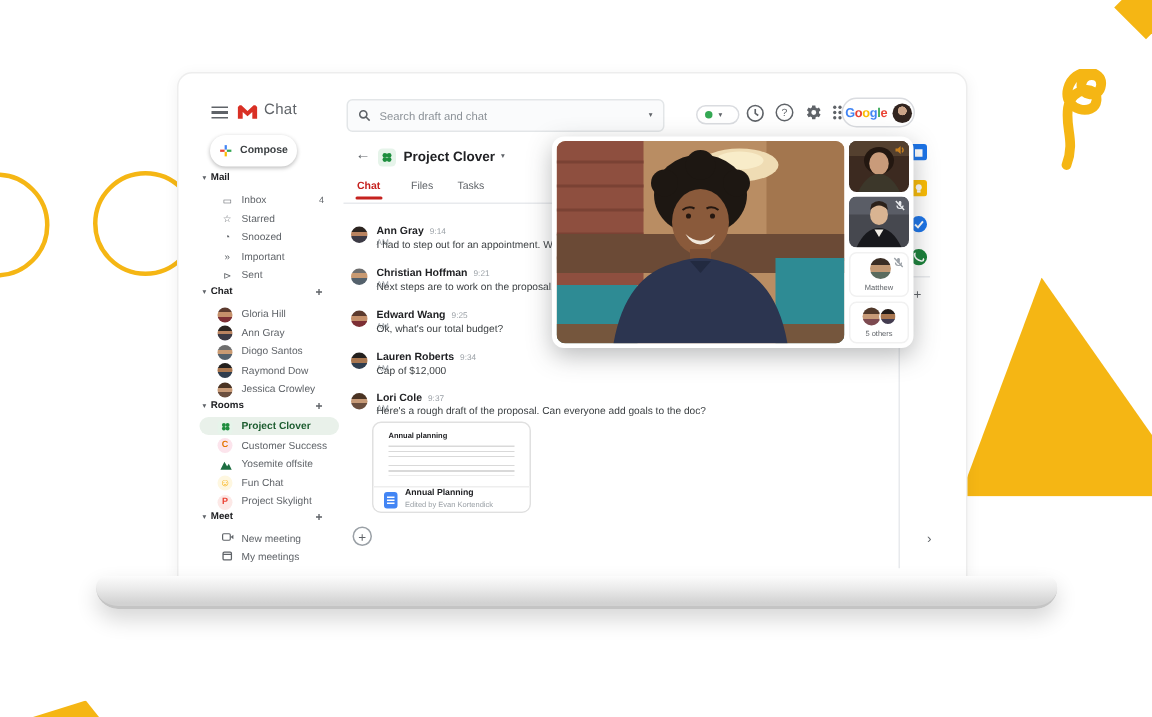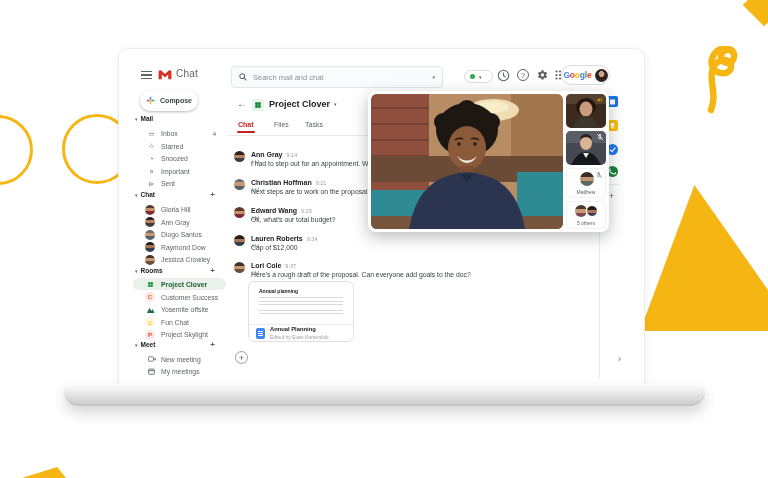--- a/index.html
+++ b/index.html
@@ -119,21 +119,21 @@
       <svg class="abs" style="left:30px;top:11px;" width="14" height="11" viewBox="0 0 24 18">
         <path d="M1 17V3.5L3 1.5h2L12 8l7-6.5h2l2 2V17h-5.5V9.2L12 14 6.5 9.2V17z" fill="#D93025"></path>
       </svg>
       <div class="abs gmail-word" style="left:48px;top:10px;">Chat</div>
 
       <div class="abs searchbar">
         <svg width="8" height="8" viewBox="0 0 10 10">
           <circle cx="4" cy="4" r="3" fill="none" stroke="#5f6368" stroke-width="1.3"></circle>
             <line x1="6.3" y1="6.3" x2="9.3" y2="9.3" stroke="#5f6368" stroke-width="1.3"></line>
         </svg>
-        <span class="ph">Search mail and chat</span>
+        <span class="ph">Search draft and chat</span>
         <span class="caret">▾</span>
       </div>
 
       <div class="abs status-pill">
         <span class="status-dot"></span>
         <span class="caret">▾</span>
       </div>
       <svg class="abs" style="left:369px;top:11px;" width="13" height="13" viewBox="0 0 13 13">
         <circle cx="6.5" cy="6.5" r="5.2" fill="none" stroke="#5f6368" stroke-width="1.1"></circle>
           <path d="M6.5 3.6v3l2 1.4" fill="none" stroke="#5f6368" stroke-width="1.1"></path>

